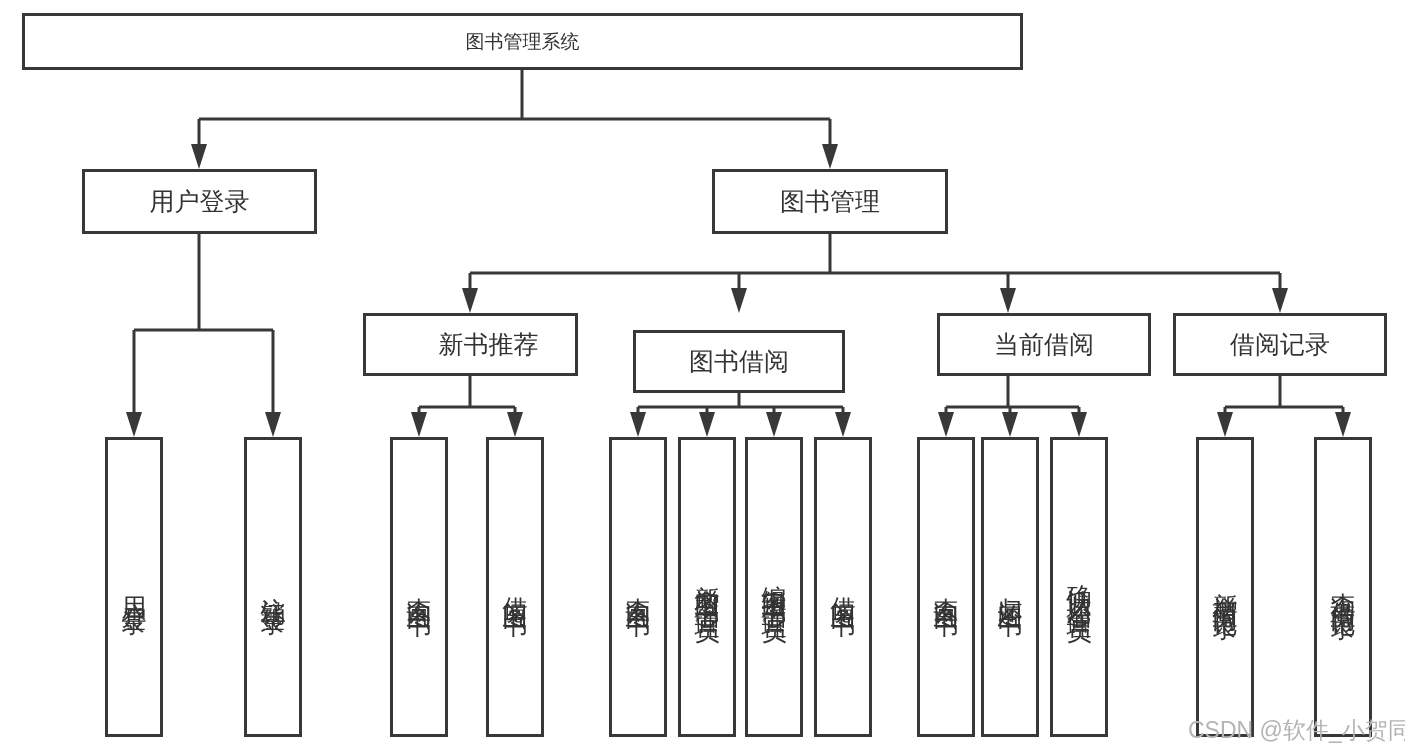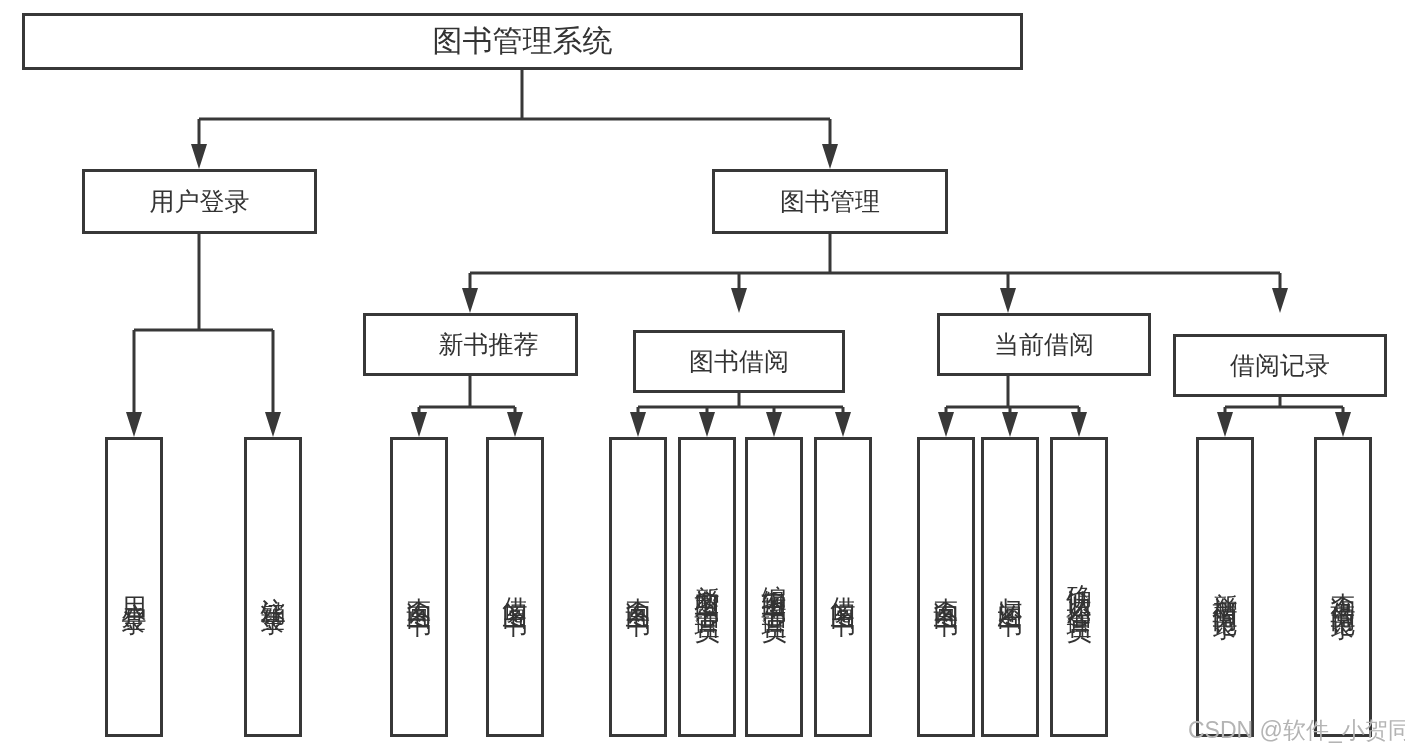--- a/index.html
+++ b/index.html
@@ -23,28 +23,28 @@
   .box{
     position:absolute;
     box-sizing:border-box;
     border:3px solid var(--line);
     background:#ffffff;
     display:flex;align-items:center;justify-content:center;
     color:var(--text);
     z-index:2;
   }
   .box span{white-space:nowrap;}
-  .root-box{left:22px;top:13px;width:1001px;height:57px;font-size:30px;}
+  .root-box{left:22px;top:13px;width:1001px;height:57px;font-size:19px;}
   .lvl{font-size:25px;}
   #n-user-login{left:82px;top:169px;width:235px;height:65px;}
   #n-book-mgmt{left:712px;top:169px;width:236px;height:65px;justify-content:center;}
   #n-new-book-rec{left:363px;top:313px;width:215px;height:63px;padding-left:36px;}
   #n-book-borrow{left:633px;top:330px;width:212px;height:63px;}
   #n-current-borrow{left:901px;top:313px;width:214px;height:63px;margin-left:36px;}
-  #n-borrow-record{left:1173px;top:313px;width:214px;height:63px;margin-top:21px;}
+  #n-borrow-record{left:1173px;top:313px;width:214px;height:63px;}
   .leaf{
     top:437px;height:300px;width:58px;
     font-size:25px;
   }
   .leaf span{
     writing-mode:vertical-lr;
     text-orientation:mixed;
     letter-spacing:5px;
     line-height:1;
     white-space:nowrap;

